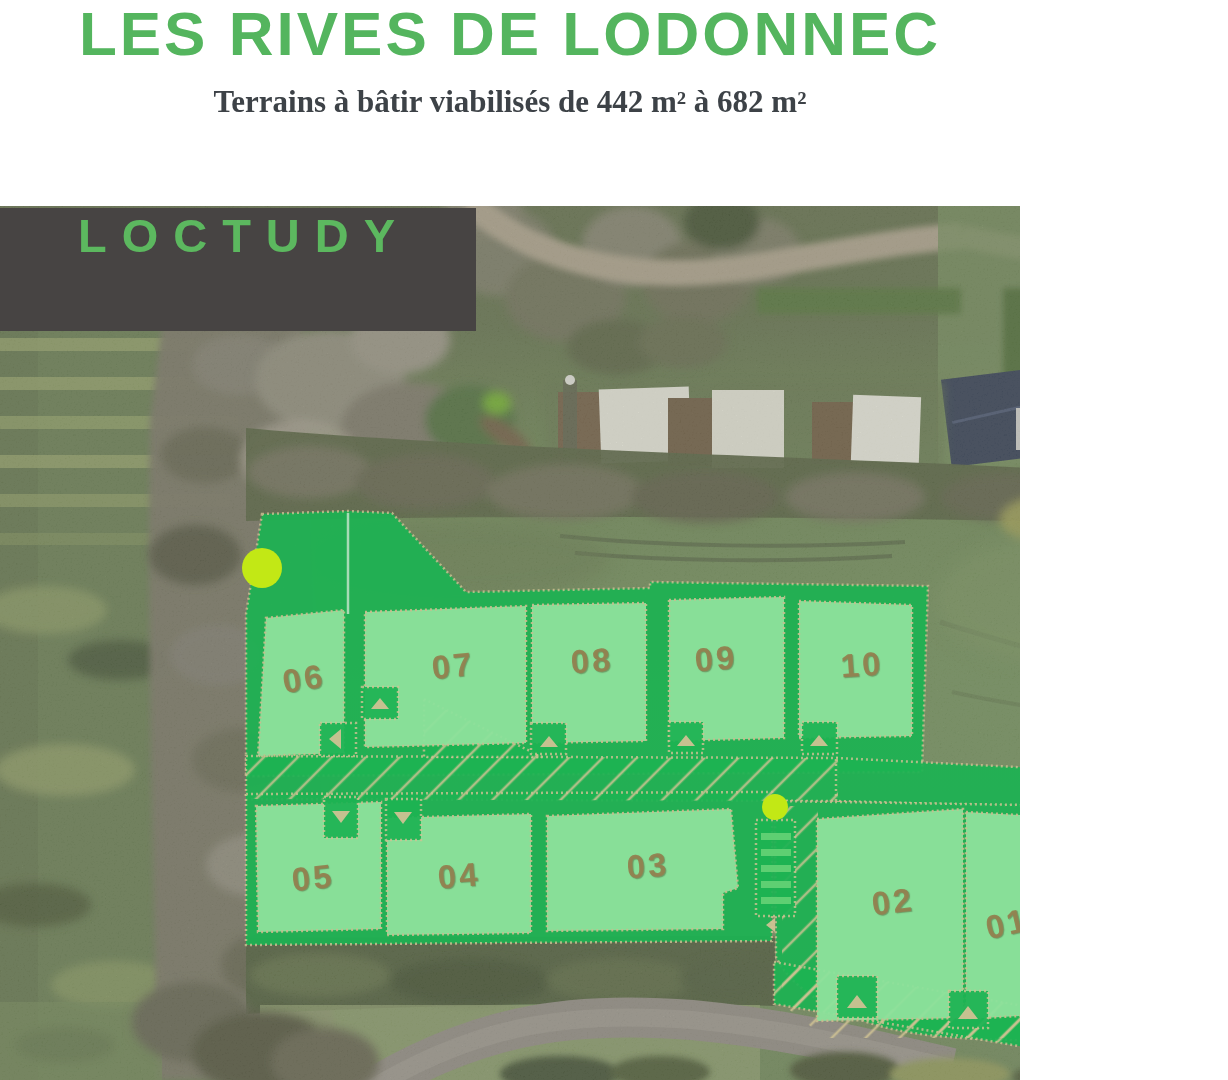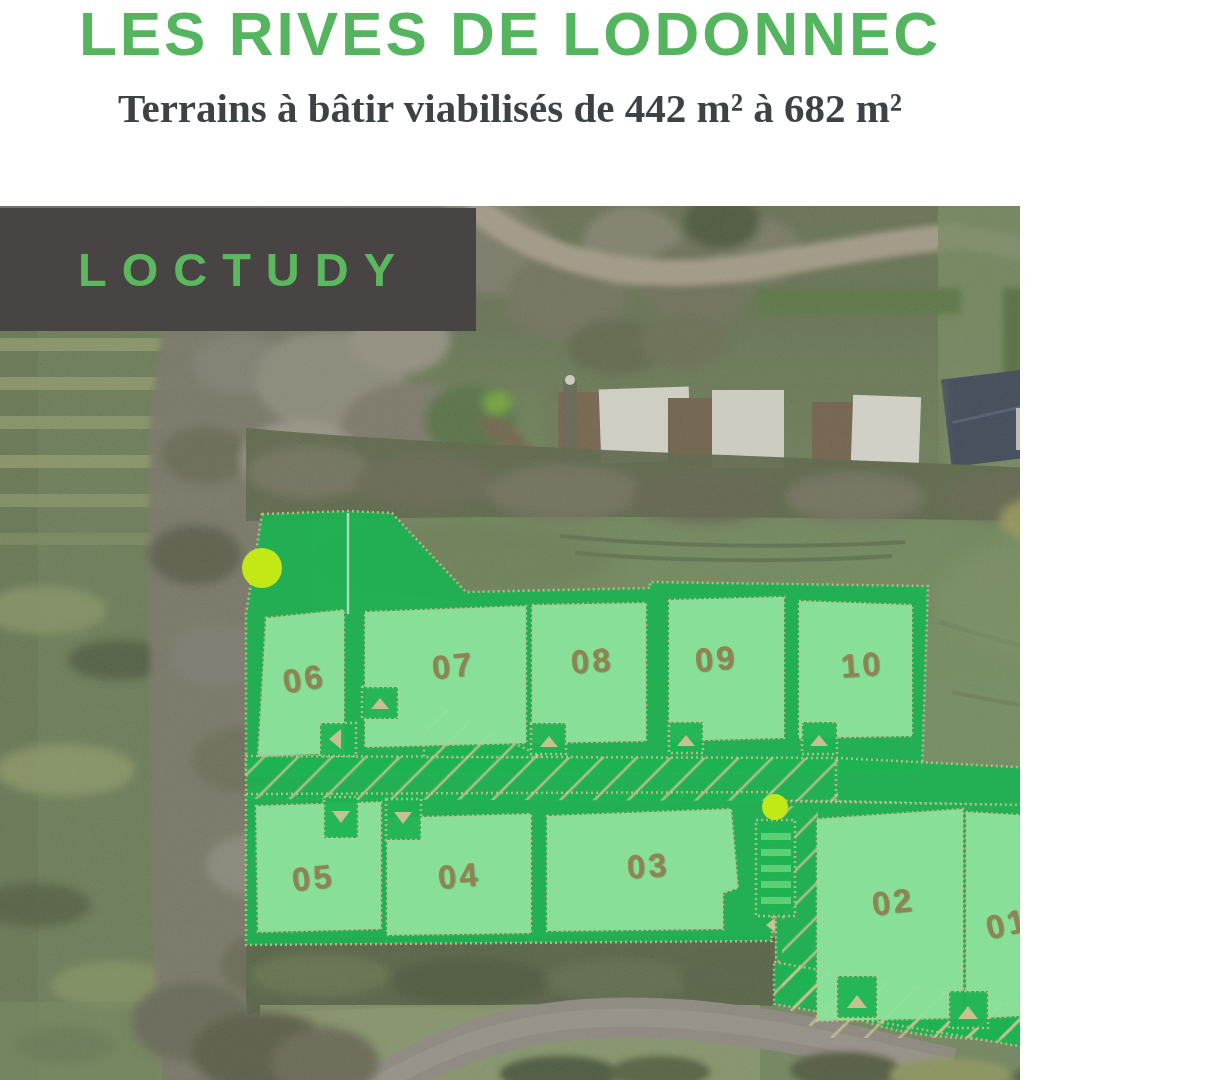--- a/index.html
+++ b/index.html
@@ -2,24 +2,24 @@
 <html><head>
 <meta charset="utf-8">
 <style>
   html,body{margin:0;padding:0;background:#ffffff;font-family:"Liberation Sans",sans-serif}
   #canvas{position:relative;width:1020px;height:1080px;overflow:hidden;background:#ffffff}
   #map-svg{position:absolute;left:0;top:0;display:block}
 
   .title{position:absolute;top:-2px;left:0;width:100%;text-align:center;
          font-weight:bold;font-size:62px;letter-spacing:3px;color:#54b55e;white-space:nowrap}
   .subtitle{position:absolute;top:84px;left:0;width:100%;text-align:center;
-         font-family:"Liberation Serif",serif;font-weight:bold;font-size:41px;color:#3d4247;white-space:nowrap}
+         font-family:"Liberation Serif",serif;font-weight:bold;font-size:31px;color:#3d4247;white-space:nowrap}
 
   .banner{position:absolute;left:0;top:208px;width:476px;height:123px;background:#474443;
-          display:flex;align-items:center;justify-content:center}
+          display:flex;justify-content:center}
   .banner span{color:#5cb85f;font-weight:bold;font-size:47px;letter-spacing:15px;padding-left:12px;white-space:nowrap}
 
   .plot-label{position:absolute;font-weight:bold;font-size:33px;letter-spacing:3px;
           color:rgba(146,130,80,.95);text-shadow:1px 1px 1px rgba(70,60,30,.4);white-space:nowrap}
   .pl-01{left:1007px;top:924px;transform:translate(-50%,-50%) rotate(-13deg)}
   .pl-02{left:893px; top:902px;transform:translate(-50%,-50%) rotate(-7deg)}
   .pl-03{left:648px; top:866px;transform:translate(-50%,-50%) rotate(-4deg)}
   .pl-04{left:459px; top:876px;transform:translate(-50%,-50%) rotate(-5deg)}
   .pl-05{left:313px; top:878px;transform:translate(-50%,-50%) rotate(-6deg)}
   .pl-06{left:304px; top:679px;transform:translate(-50%,-50%) rotate(-9deg)}

